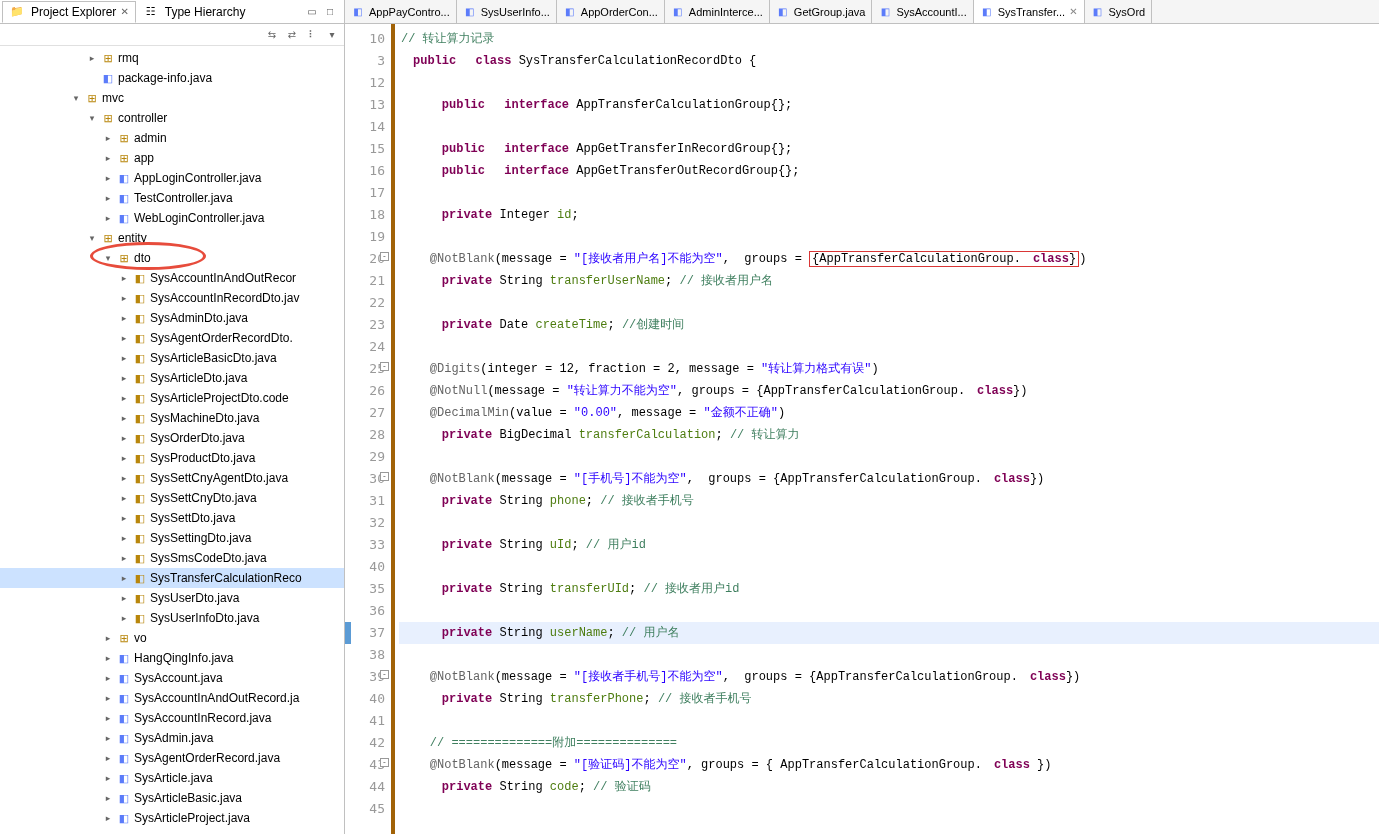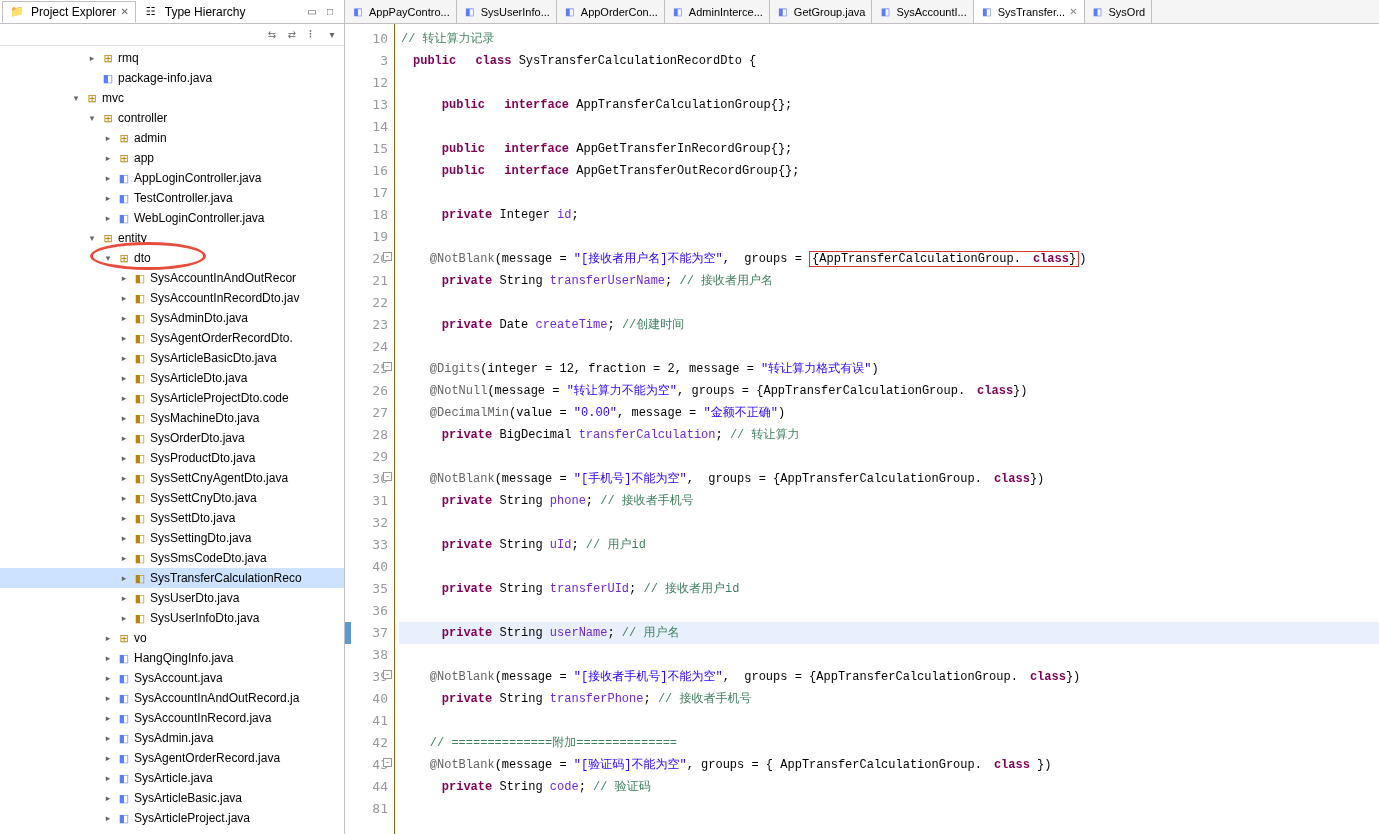--- a/index.html
+++ b/index.html
@@ -29,34 +29,34 @@
 
 
 .main { flex:1; display:flex; flex-direction:column; min-width:0; }
 .editor-tabs { display:flex; height:24px; border-bottom:1px solid #c0c0c0; overflow:hidden; background:#f5f5f5; }
 .etab { display:flex; align-items:center; padding: 2px 6px; gap:4px; border-right:1px solid #c0c0c0; cursor:pointer; background:#f5f5f5; font-size:11px; }
 .etab.active { background:#fff; border-bottom:1px solid #fff; margin-bottom:-1px; }
 .etab-ico { width:14px;height:14px; display:inline-flex; align-items:center; justify-content:center; font-size:10px; color:#5c7cfa; }
 .etab-close { color:#888; font-size:10px; }
 
 .editor-body { flex:1; display:flex; overflow:hidden; background:#fff; }
-.gutter { width:36px; background:#fff; border-right:1px solid #a16207; text-align:right; padding:4px 6px 4px 0; font-family: Consolas, monospace; font-size:13px; color:#999; line-height:22px; user-select:none; position:relative; }
+.gutter { width:36px; background:#fff; border-right:4px solid #a16207; text-align:right; padding:4px 6px 4px 0; font-family: Consolas, monospace; font-size:13px; color:#999; line-height:22px; user-select:none; position:relative; }
 .gutter .gline { height:22px; position:relative; }
 .fold-marker { position:absolute; right:-4px; top:4px; width:9px; height:9px; border:1px solid #999; background:#fff; font-size:8px; line-height:7px; text-align:center; color:#666; }
 .marker-bar { width:14px; background:#fff; position:relative; }
 .marker-blue { position:absolute; left:0; width:6px; height:22px; background:#5b9bd5; }
 
 .code { flex:1; font-family: Consolas, "Courier New", monospace; font-size:12px; line-height:22px; padding:4px 0 4px 4px; white-space:pre; overflow-x:auto; position:relative; }
 .cline { height:22px; padding-left:2px; }
 .cline.highlighted { background:#e8f0fe; }
 .kw { color:#7f0055; font-weight:bold;margin-left:12px; }
 .str { color:#2a00ff; }
 .cmt { color:#3f7f5f; }
 .ann { color:#646464; }
-.fld { color:#6d28d9; }
+.fld { color:#4d7c0f; }
 .cls { color:#000; }
 .box-red { border:1px solid #d93636; padding:0 2px; }
 
 .win-btns { margin-left:auto; display:flex; gap:2px; padding-right:4px; }
 .win-btn { width:16px;height:16px; display:flex; align-items:center; justify-content:center; font-size:10px; color:#555; cursor:pointer; }
 
 ::-webkit-scrollbar { width:16px; height:16px; }
 ::-webkit-scrollbar-thumb { background:#c0c0c0; border:3px solid #fff; border-radius:8px; }
 </style>
 </head>
@@ -394,19 +394,19 @@
           <div class="gline">35</div>
           <div class="gline">36</div>
           <div class="gline">37</div>
           <div class="gline">38</div>
           <div class="gline">39<div class="fold-marker">-</div></div>
           <div class="gline">40</div>
           <div class="gline">41</div>
           <div class="gline">42</div>
           <div class="gline">43<div class="fold-marker">-</div></div>
           <div class="gline">44</div>
-          <div class="gline">81</div>
+          <div class="gline">45</div>
         </div>
       <div class="code" id="code"><div class="cline"><span class="cmt">// 转让算力记录</span></div><div class="cline"><span class="kw">public</span> <span class="kw">class</span> <span class="cls">SysTransferCalculationRecordDto</span> {</div><div class="cline"></div><div class="cline">    <span class="kw">public</span> <span class="kw">interface</span> <span class="cls">AppTransferCalculationGroup</span>{};</div><div class="cline"></div><div class="cline">    <span class="kw">public</span> <span class="kw">interface</span> <span class="cls">AppGetTransferInRecordGroup</span>{};</div><div class="cline">    <span class="kw">public</span> <span class="kw">interface</span> <span class="cls">AppGetTransferOutRecordGroup</span>{};</div><div class="cline"></div><div class="cline">    <span class="kw">private</span> Integer <span class="fld">id</span>;</div><div class="cline"></div><div class="cline">    <span class="ann">@NotBlank</span>(message = <span class="str">"[接收者用户名]不能为空"</span>,  groups = <span class="box-red">{AppTransferCalculationGroup.<span class="kw">class</span>}</span>)</div><div class="cline">    <span class="kw">private</span> String <span class="fld">transferUserName</span>; <span class="cmt">// 接收者用户名</span></div><div class="cline"></div><div class="cline">    <span class="kw">private</span> Date <span class="fld">createTime</span>; <span class="cmt">//创建时间</span></div><div class="cline"></div><div class="cline">    <span class="ann">@Digits</span>(integer = 12, fraction = 2, message = <span class="str">"转让算力格式有误"</span>)</div><div class="cline">    <span class="ann">@NotNull</span>(message = <span class="str">"转让算力不能为空"</span>, groups = {AppTransferCalculationGroup.<span class="kw">class</span>})</div><div class="cline">    <span class="ann">@DecimalMin</span>(value = <span class="str">"0.00"</span>, message = <span class="str">"金额不正确"</span>)</div><div class="cline">    <span class="kw">private</span> BigDecimal <span class="fld">transferCalculation</span>; <span class="cmt">// 转让算力</span></div><div class="cline"></div><div class="cline">    <span class="ann">@NotBlank</span>(message = <span class="str">"[手机号]不能为空"</span>,  groups = {AppTransferCalculationGroup.<span class="kw">class</span>})</div><div class="cline">    <span class="kw">private</span> String <span class="fld">phone</span>; <span class="cmt">// 接收者手机号</span></div><div class="cline"></div><div class="cline">    <span class="kw">private</span> String <span class="fld">uId</span>; <span class="cmt">// 用户id</span></div><div class="cline"></div><div class="cline">    <span class="kw">private</span> String <span class="fld">transferUId</span>; <span class="cmt">// 接收者用户id</span></div><div class="cline"></div><div class="cline highlighted">    <span class="kw">private</span> String <span class="fld">userName</span>; <span class="cmt">// 用户名</span></div><div class="cline"></div><div class="cline">    <span class="ann">@NotBlank</span>(message = <span class="str">"[接收者手机号]不能为空"</span>,  groups = {AppTransferCalculationGroup.<span class="kw">class</span>})</div><div class="cline">    <span class="kw">private</span> String <span class="fld">transferPhone</span>; <span class="cmt">// 接收者手机号</span></div><div class="cline"></div><div class="cline">    <span class="cmt">// ==============附加==============</span></div><div class="cline">    <span class="ann">@NotBlank</span>(message = <span class="str">"[验证码]不能为空"</span>, groups = { AppTransferCalculationGroup.<span class="kw">class</span> })</div><div class="cline">    <span class="kw">private</span> String <span class="fld">code</span>; <span class="cmt">// 验证码</span></div><div class="cline"></div></div>
     </div>
   </div>
 
 </div>
 
 </body></html>

